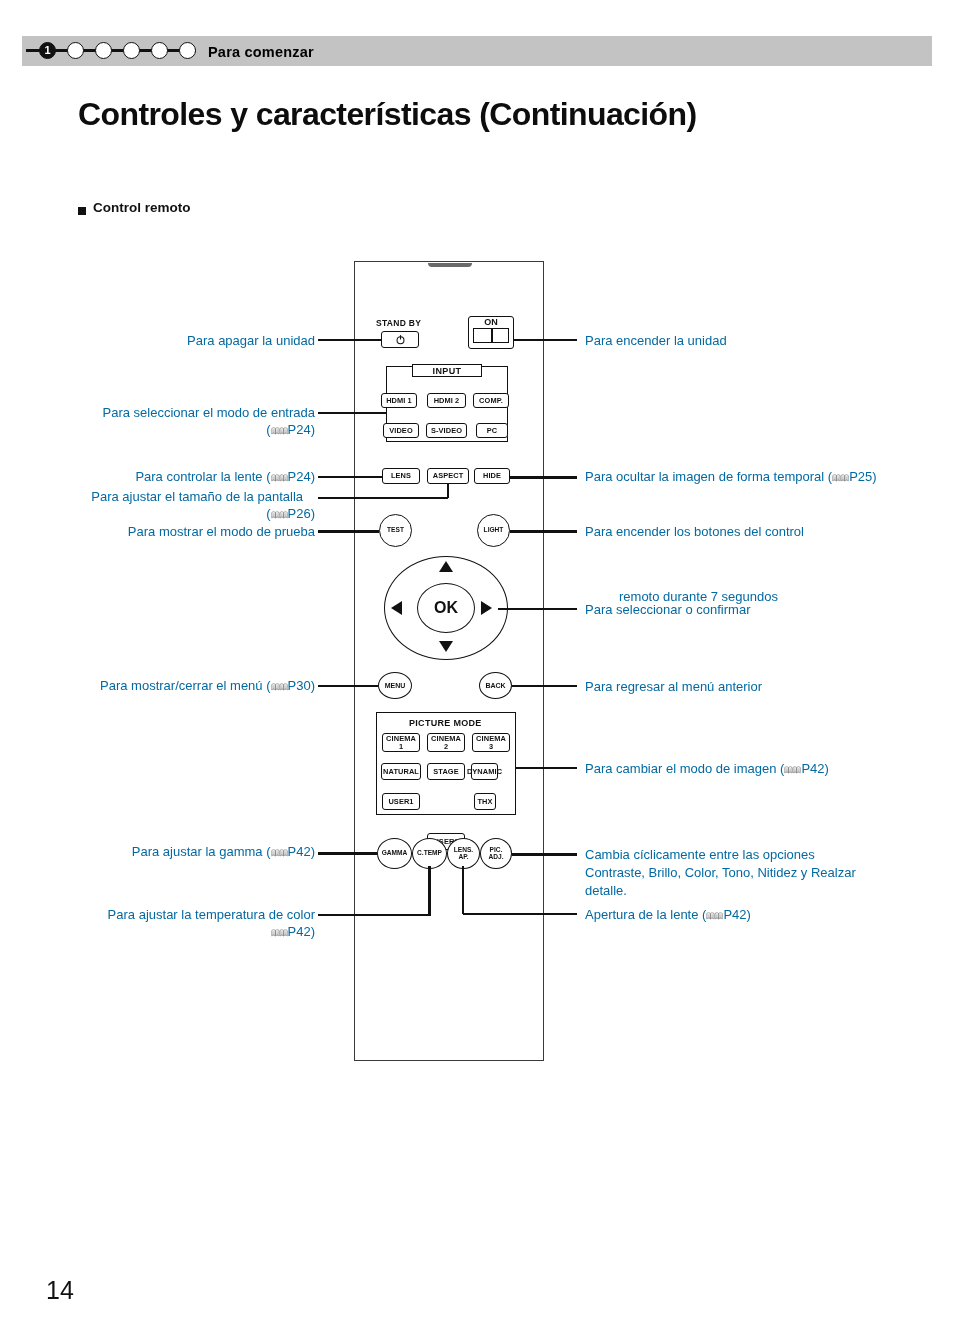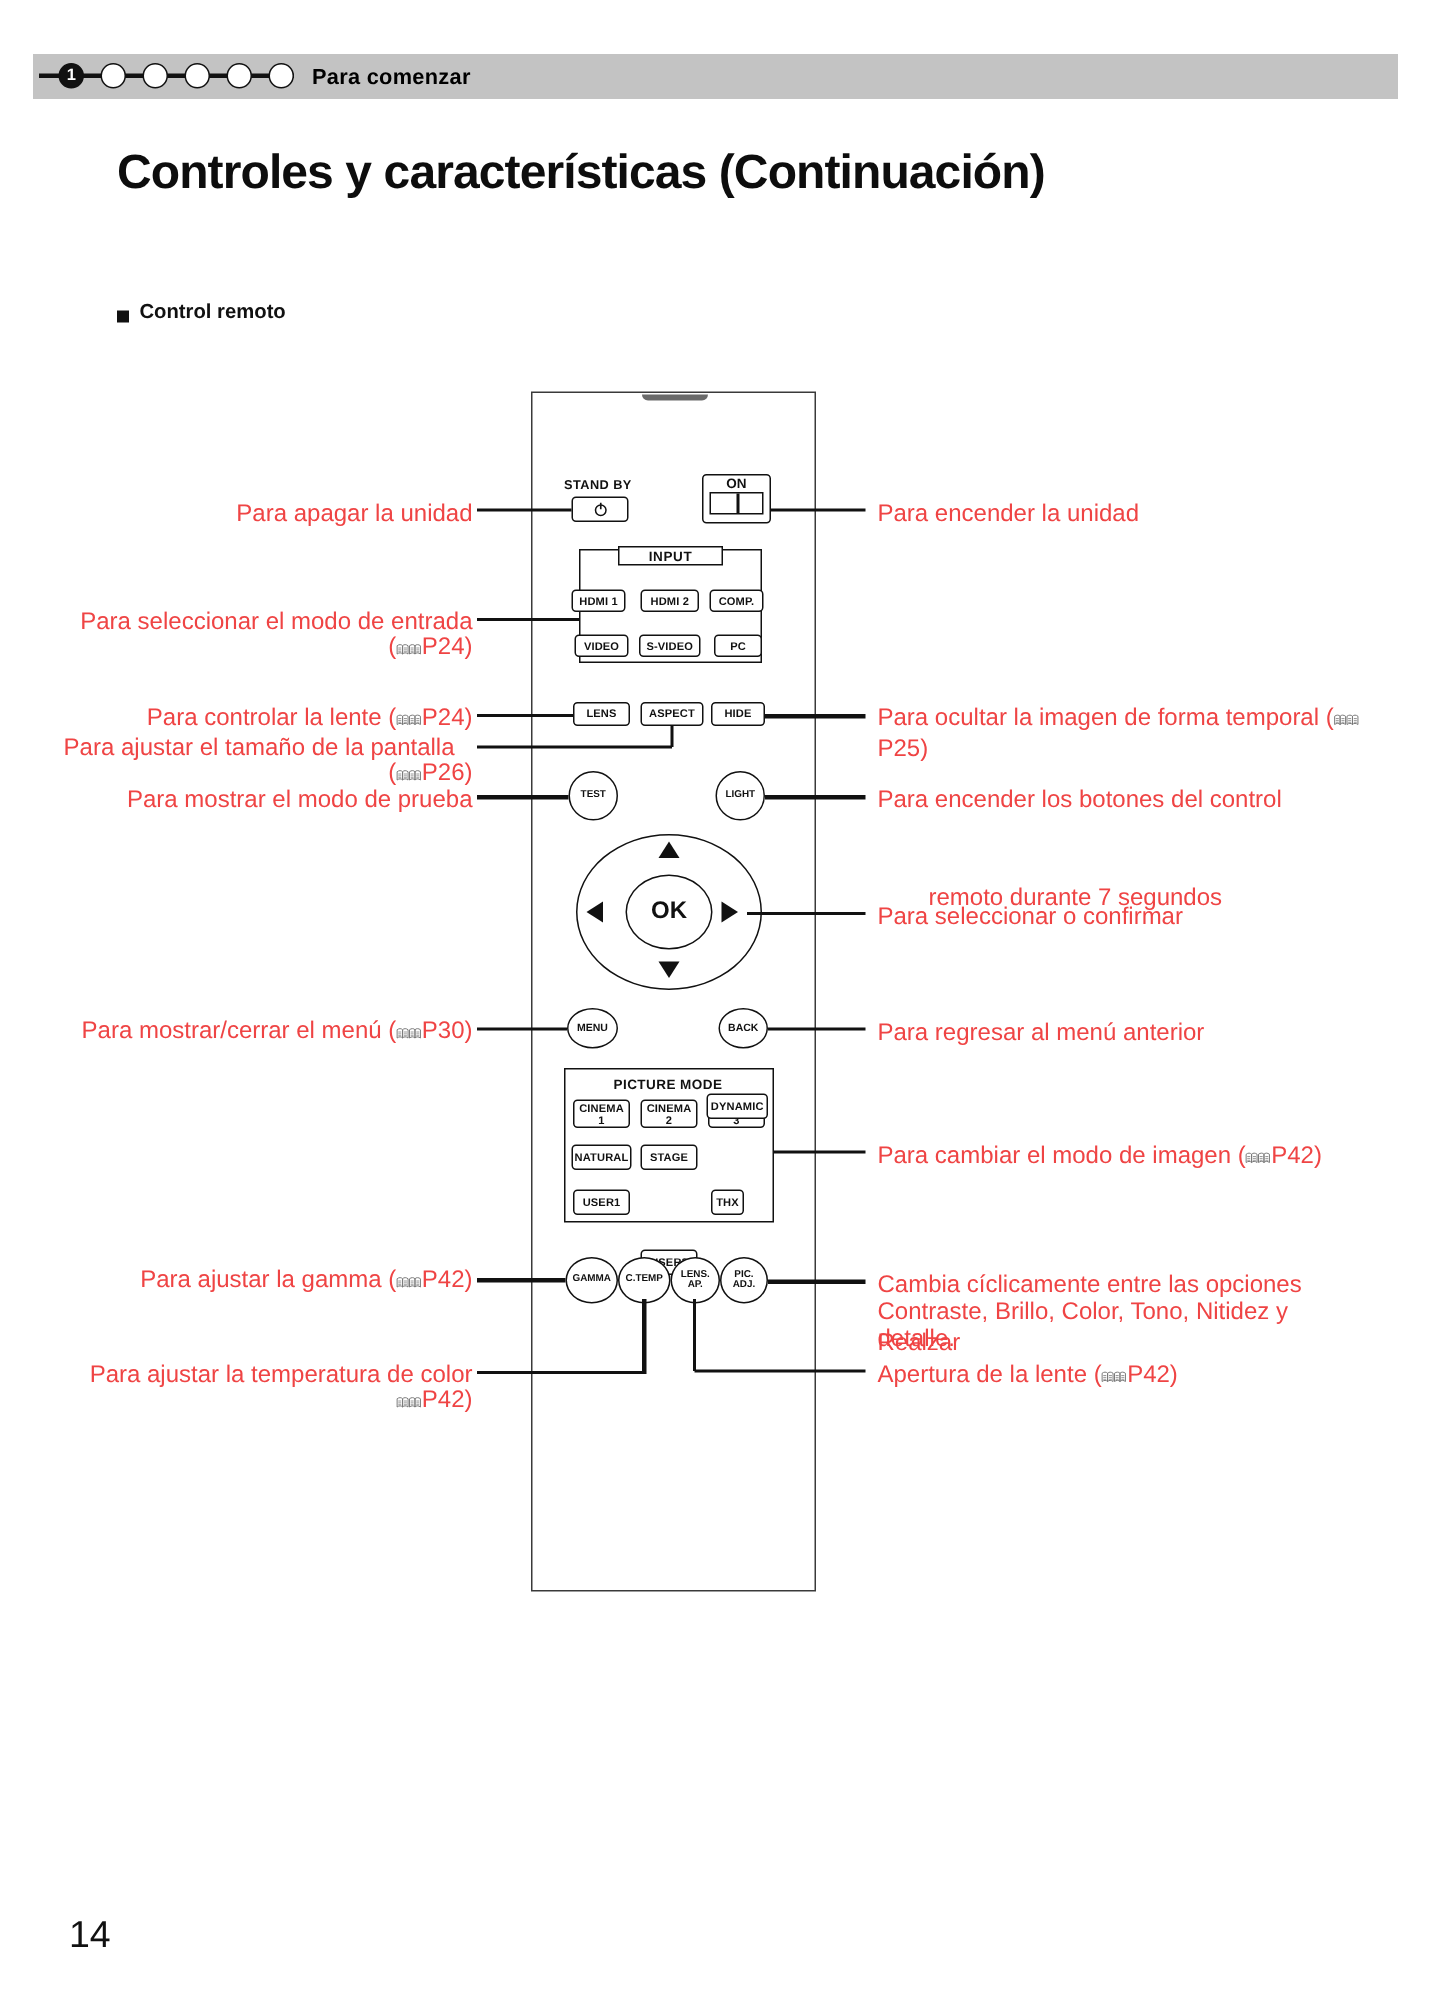--- a/index.html
+++ b/index.html
@@ -117,21 +117,21 @@
 
   
   .ln{position:absolute;background:#111;}
   .lnh{height:1.6px;}
   .lnv{width:1.6px;}
   .lnh-thick{height:2.6px;background:#111;}
   .lnv-thick{width:2.6px;background:#111;}
 
   
   .anno{
-    position:absolute;font-size:16px;color:#ef4444;line-height:1.32;
+    position:absolute;font-size:13px;color:#0369a1;line-height:1.32;
   }
   .anno.r-al{text-align:right;}
   .bookicon{
     display:inline-block;width:17px;height:10px;vertical-align:-1px;
     position:relative;top:1px;
   }
 </style>
 </head>
 <body>
 
@@ -210,21 +210,21 @@
   <span>CINEMA</span>
   <span>2</span>
 </div>
 <div class="key two-line" style="left:472px;top:733px;width:38px;height:19px;">
   <span>CINEMA</span>
   <span>3</span>
 </div>
 
 <div class="key" style="left:381px;top:763px;width:40px;height:17px;">NATURAL</div>
 <div class="key" style="left:427px;top:763px;width:38px;height:17px;">STAGE</div>
-<div class="key" style="left:471px;top:729px;width:41px;height:17px;">DYNAMIC</div>
+<div class="key" style="left:471px;top:763px;width:27px;height:17px;">DYNAMIC</div>
 
 <div class="key" style="left:382px;top:793px;width:38px;height:17px;">USER1</div>
 <div class="key" style="left:427px;top:793px;width:38px;height:17px;margin-top:40px;">USER2</div>
 <div class="key" style="left:474px;top:793px;width:22px;height:17px;">THX</div>
 
 <div class="rkey" style="left:377px;top:838px;width:35px;height:31px;">
   <span>GAMMA</span>
 </div>
 <div class="rkey" style="left:412px;top:838px;width:35px;height:31px;">
   <span>C.TEMP</span>

